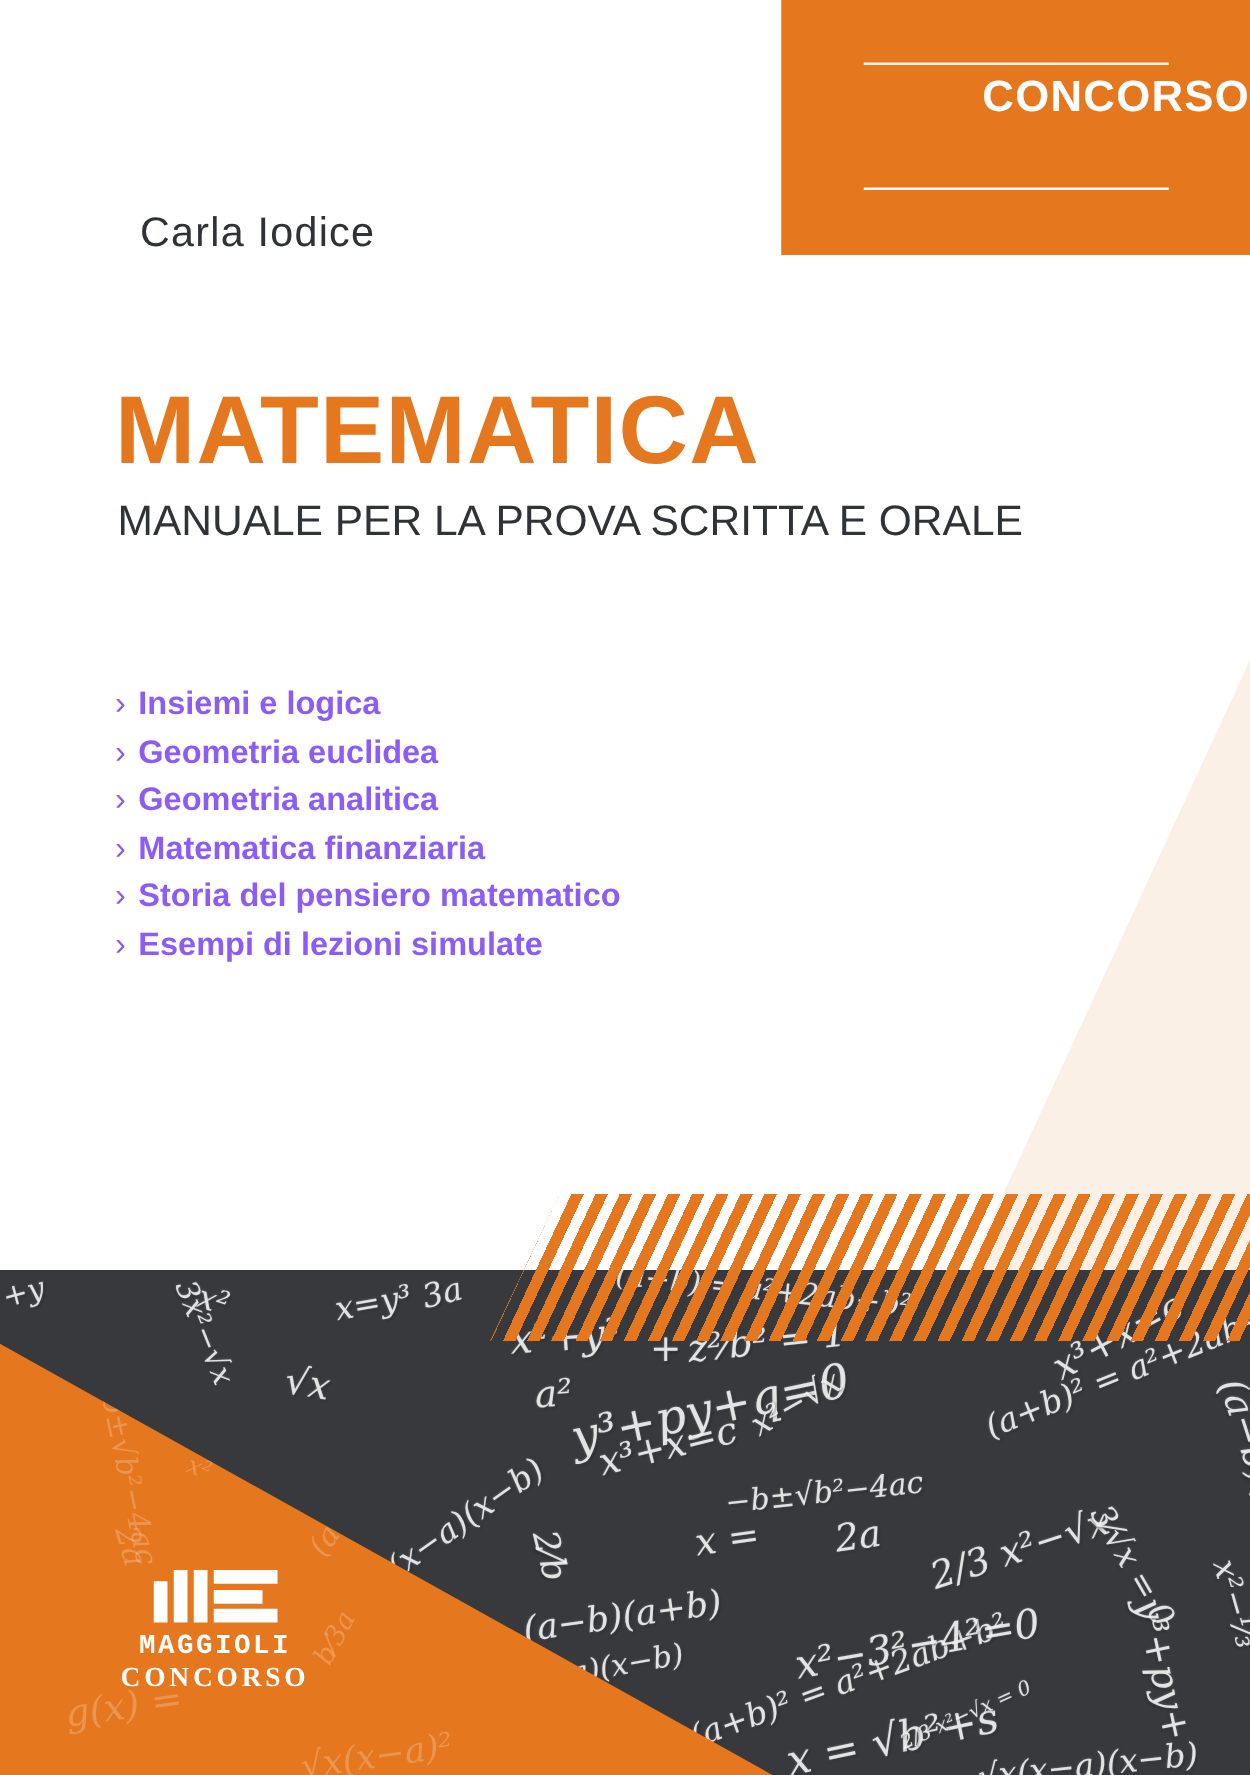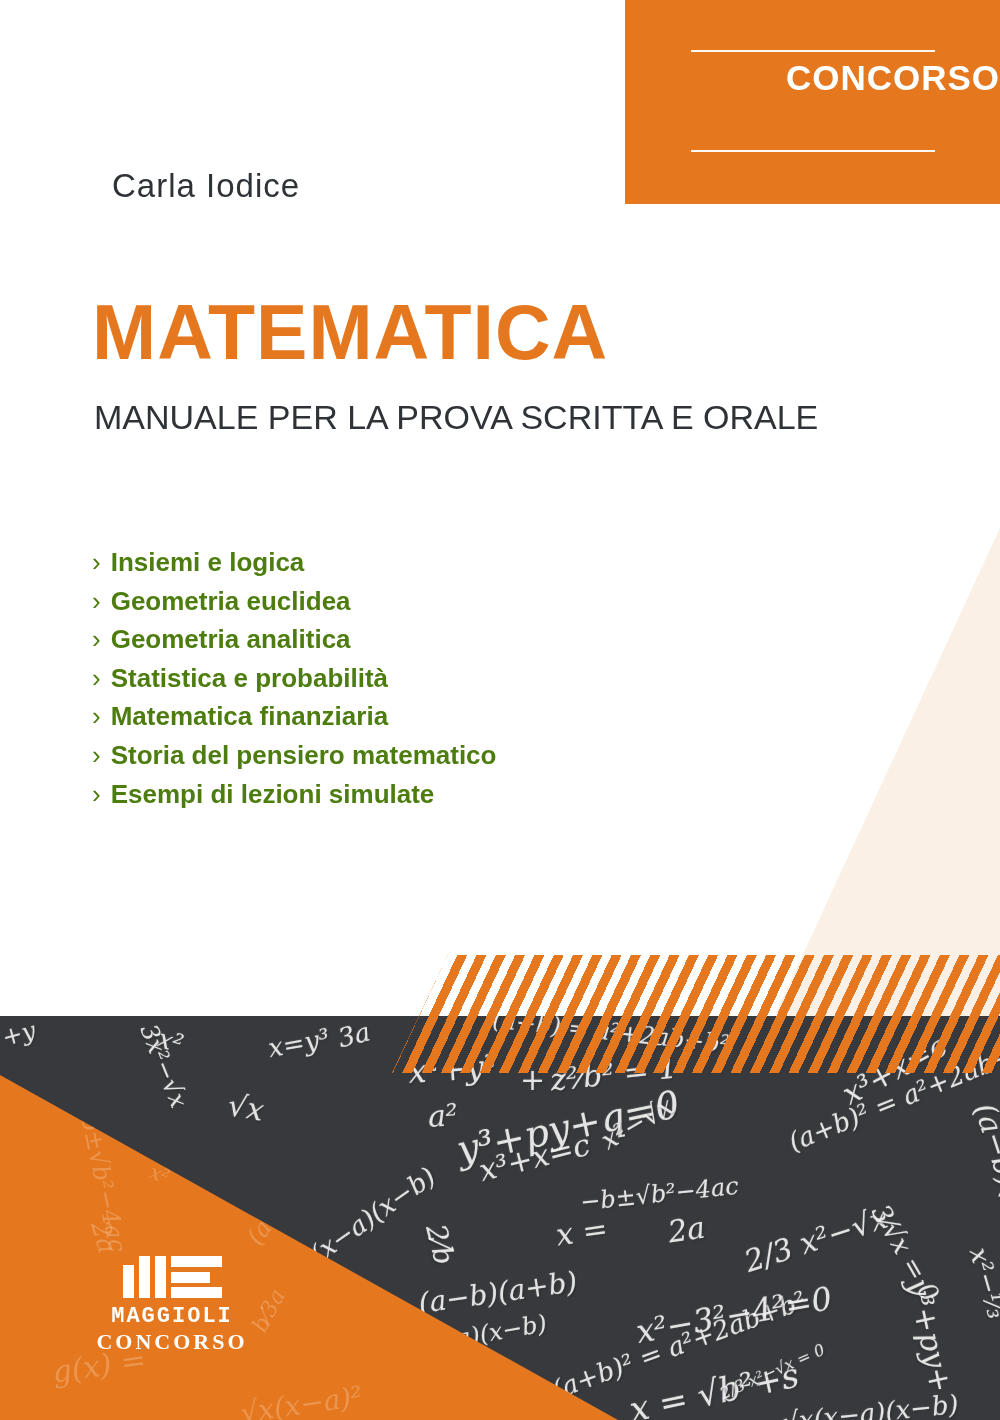--- a/index.html
+++ b/index.html
@@ -24,31 +24,31 @@
   .badge-line2{
     position:absolute; left:0; right:0; top:102px;
     font-size:31px; font-weight:400; letter-spacing:3px;
   }
   
   .author{
     position:absolute; left:112px; top:167px;
     font-size:33px; color:var(--ink); letter-spacing:1px; font-weight:400;
   }
   .title{
-    position:absolute; left:92px; top:288px; margin:0;
+    position:absolute; left:92px; top:300px; margin:0;
     font-size:77px; font-weight:800; letter-spacing:1px; color:var(--orange);
   }
   .subtitle{
     position:absolute; left:94px; top:398px; margin:0;
     font-size:34px; font-weight:400; letter-spacing:0px; color:var(--ink);
   }
   
   .topics{
     position:absolute; left:92px; top:543px; margin:0; padding:0; list-style:none;
-    font-size:26px; font-weight:700; color:#4d7c0f; line-height:38.6px;
+    font-size:26px; font-weight:700; color:#8b5cf6; line-height:38.6px;
   }
   .topics .chev{font-weight:400; margin-right:10px;}
   
   .cream-wedge{
     position:absolute; inset:0; background:var(--cream);
     clip-path:polygon(1000px 528px, 1000px 1017px, 774px 1017px);
   }
   .dark-section{
     position:absolute; left:0; top:1016px; width:1000px; height:404px;
     background:var(--dark); overflow:hidden;
@@ -102,21 +102,20 @@
 
   <div class="author">Carla Iodice</div>
 
   <h1 class="title">MATEMATICA</h1>
   <h2 class="subtitle">MANUALE PER LA PROVA SCRITTA E ORALE</h2>
 
   <ul class="topics" id="topics">
       <li><span class="chev">›</span><span>Insiemi e logica</span></li>
       <li><span class="chev">›</span><span>Geometria euclidea</span></li>
       <li><span class="chev">›</span><span>Geometria analitica</span></li>
-      <li><span class="chev">›</span><span>Statistica e probabilità</span></li>
       <li><span class="chev">›</span><span>Matematica finanziaria</span></li>
       <li><span class="chev">›</span><span>Storia del pensiero matematico</span></li>
       <li><span class="chev">›</span><span>Esempi di lezioni simulate</span></li>
     </ul>
 
   <div class="cream-wedge"></div>
 
   <div class="dark-section">
     <div id="formula-layer">
         <span class="chalk" style="left: 2px; top: 4px; font-size: 24px; transform: rotate(-15deg);">+y</span>

